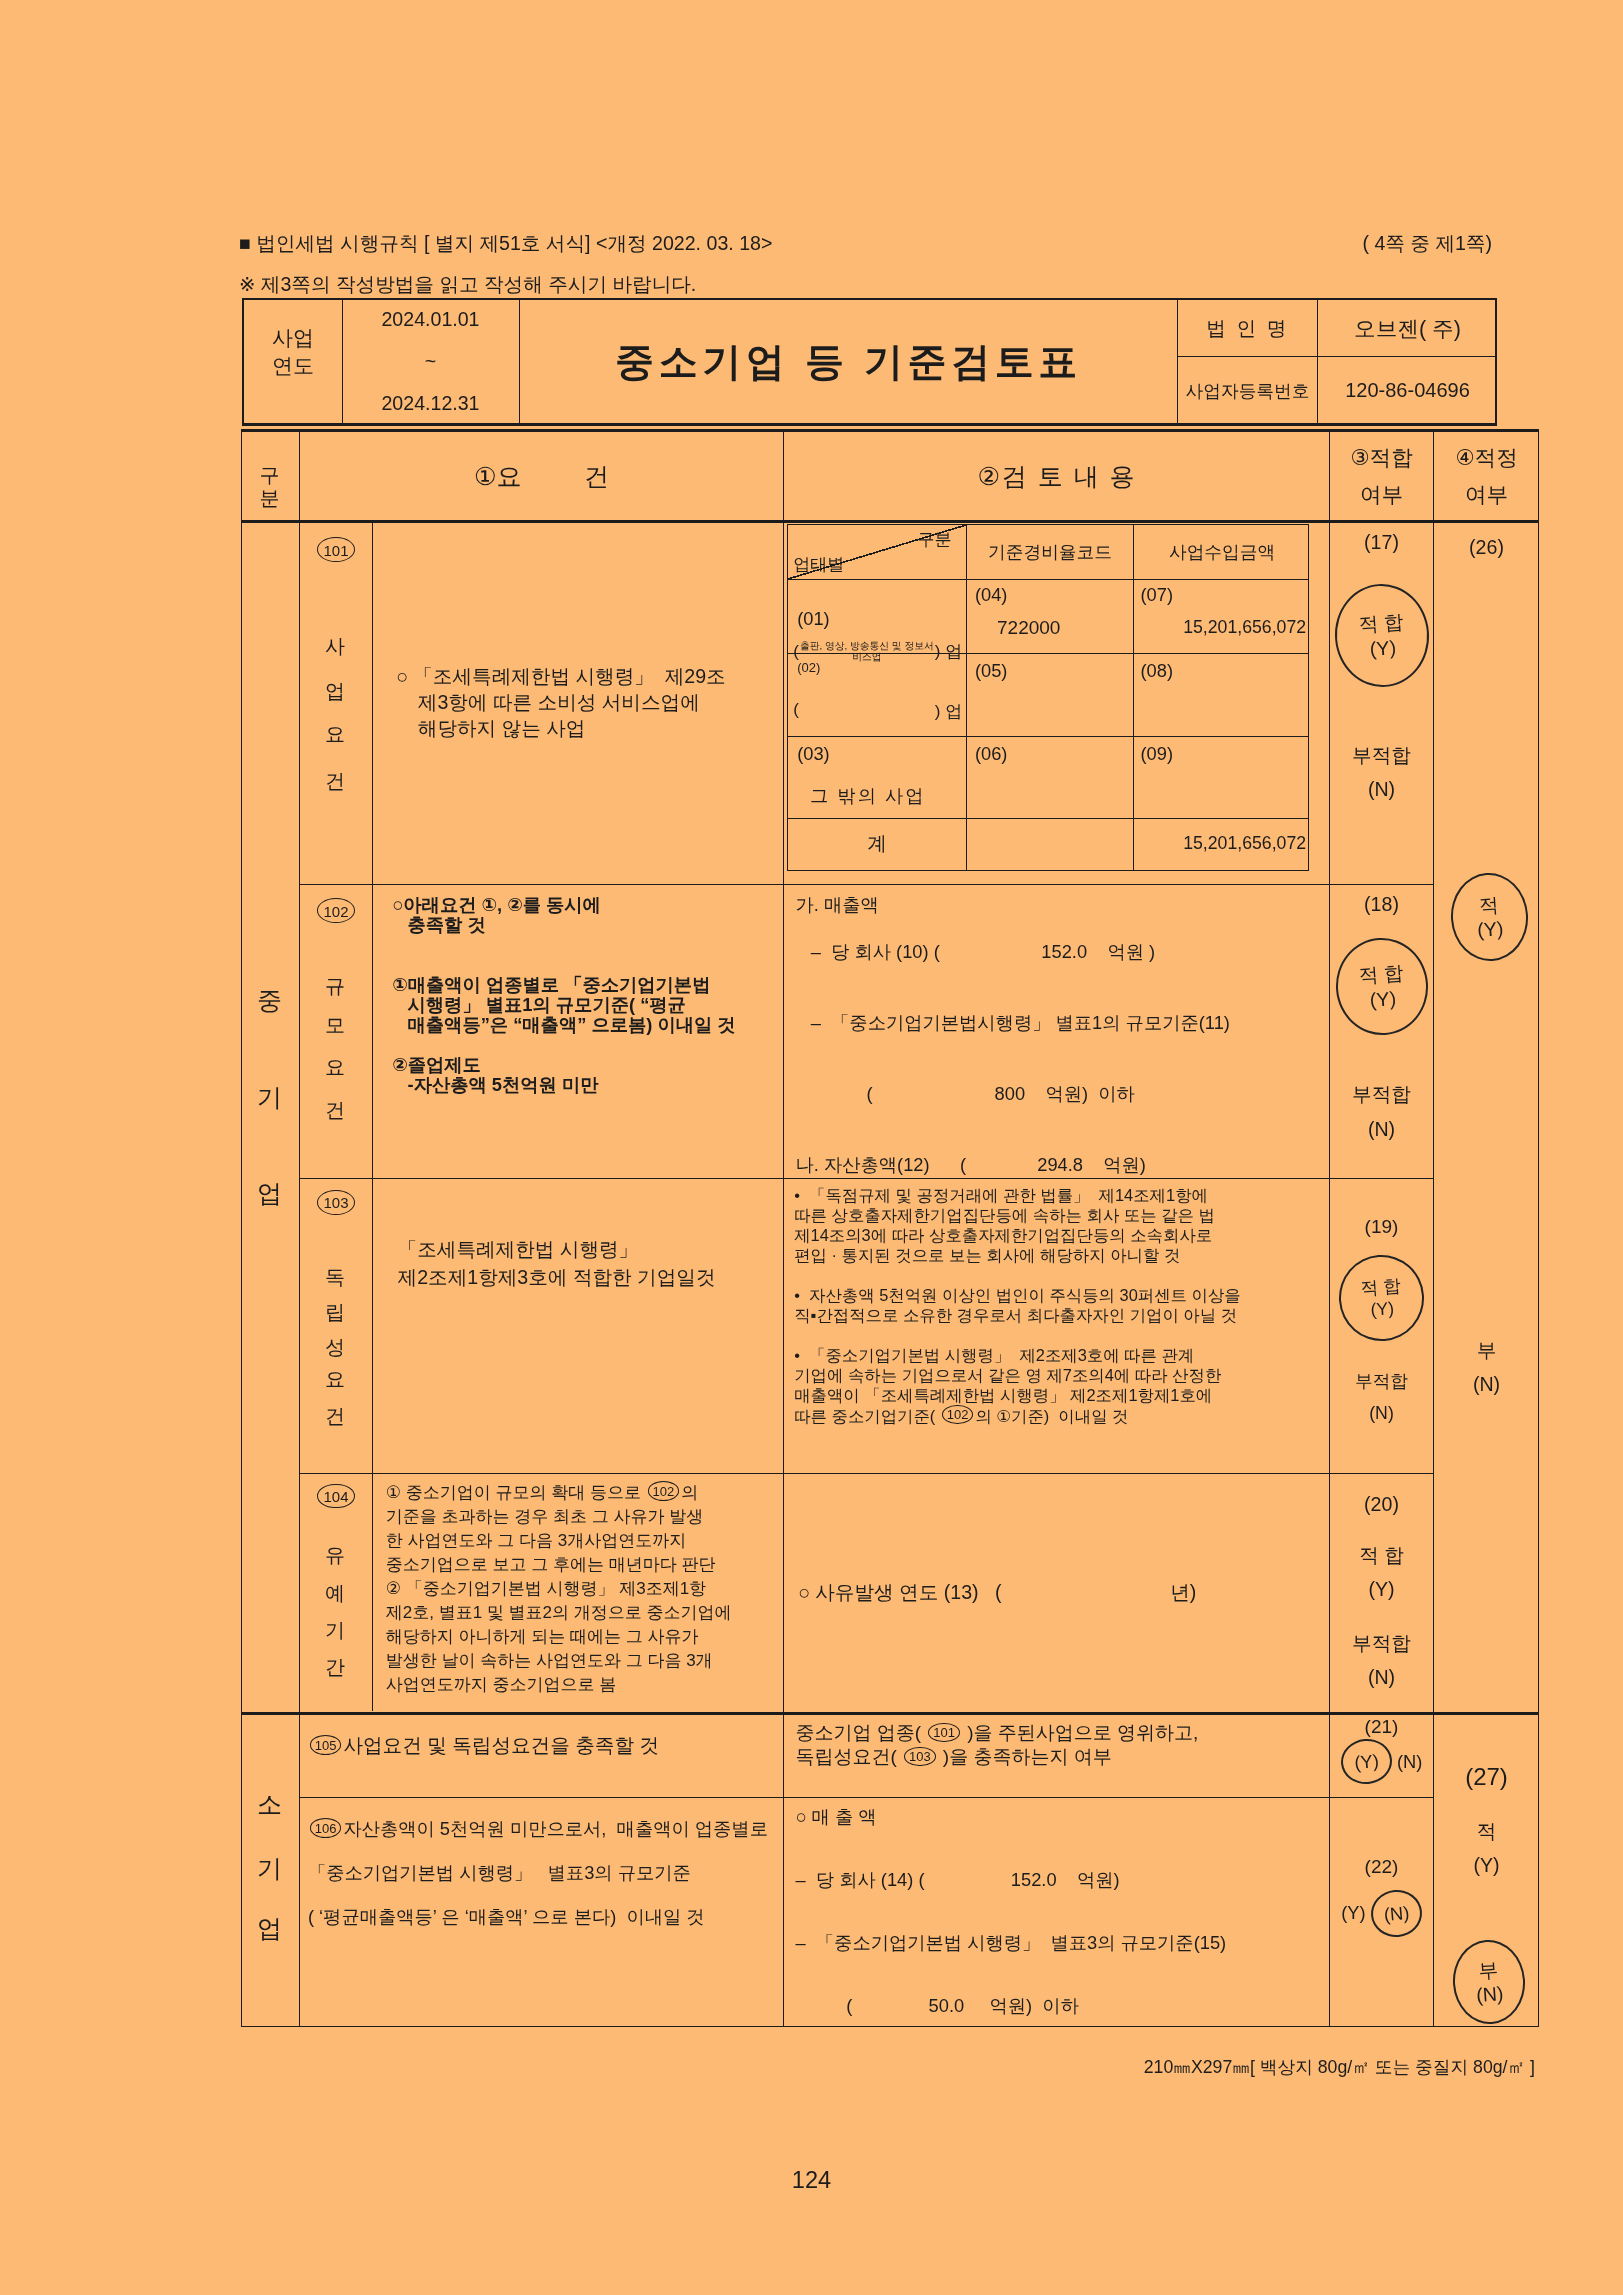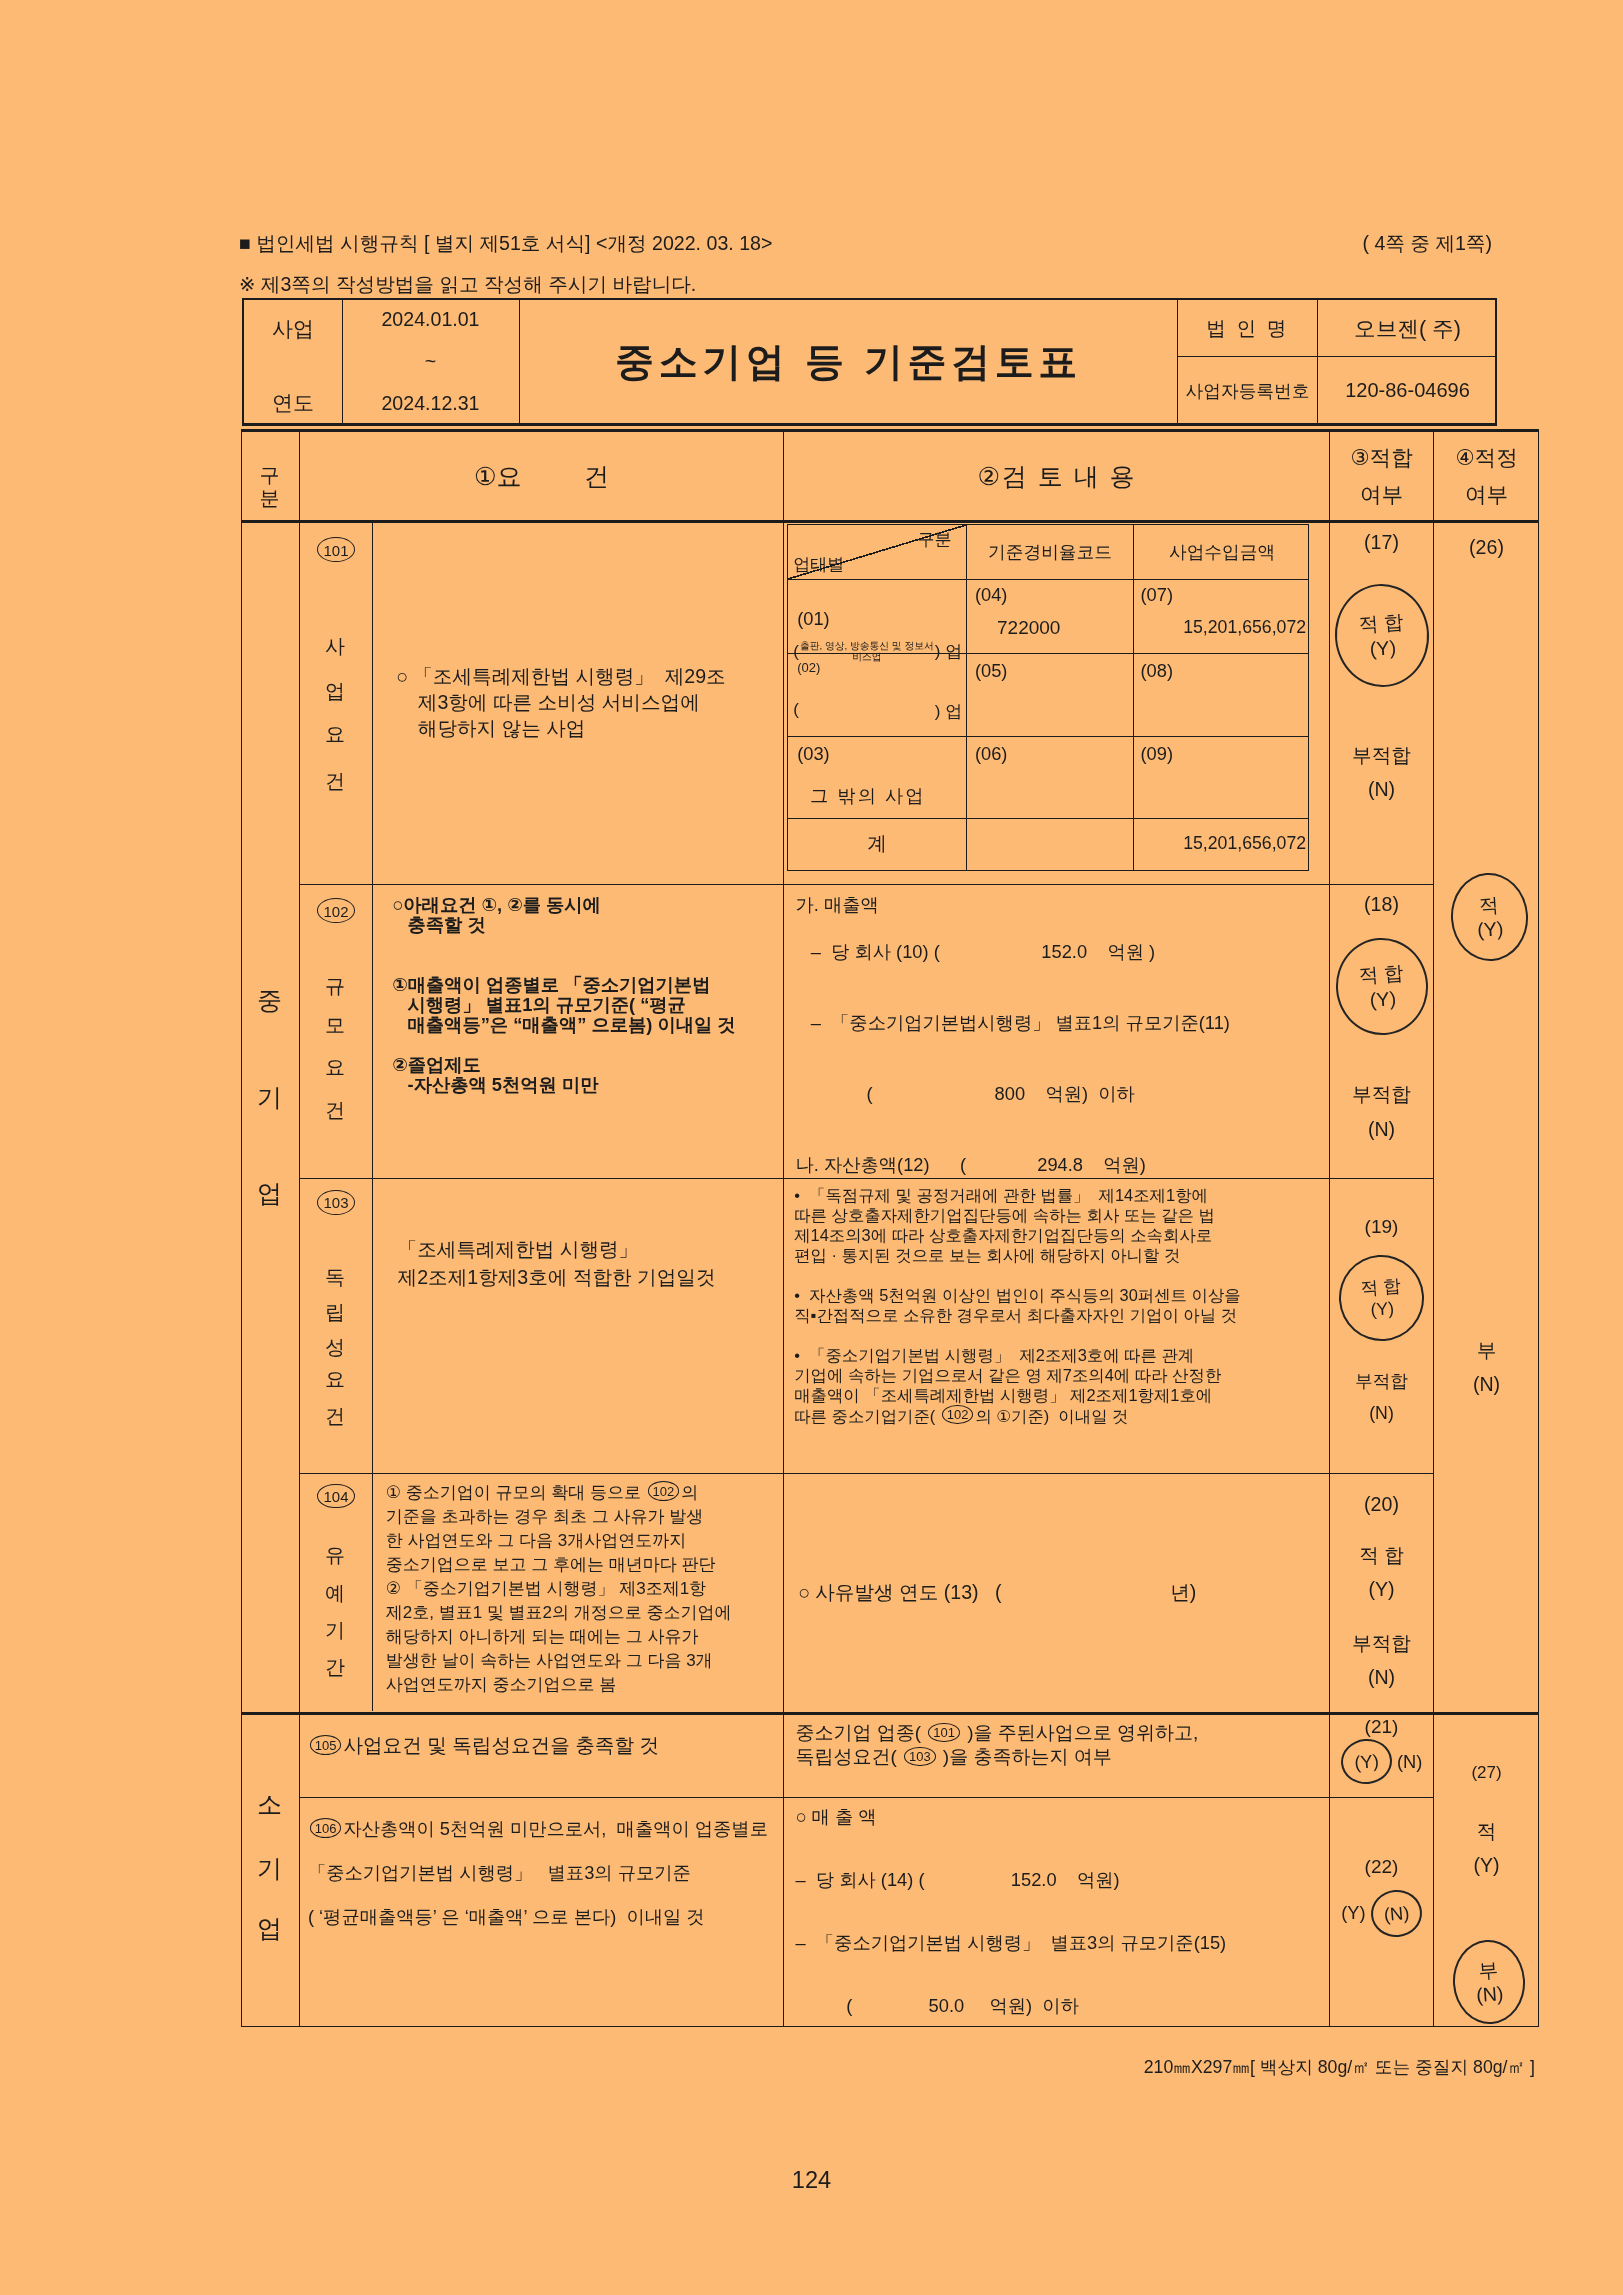--- a/index.html
+++ b/index.html
@@ -38,21 +38,21 @@
   <div class="c hnote" style="right:131px;top:230px;">( 4쪽 중 제1쪽)</div>
   <div class="c hnote" style="left:239px;top:271px;">※ 제3쪽의 작성방법을 읽고 작성해 주시기 바랍니다.</div>
 
   <div class="info">
     <div class="ln" style="left:98px;top:0;width:1.3px;height:100%;"></div>
     <div class="ln" style="left:275px;top:0;width:1.3px;height:100%;"></div>
     <div class="ln" style="left:933px;top:0;width:1.3px;height:100%;"></div>
     <div class="ln" style="left:1073px;top:0;width:1.3px;height:100%;"></div>
     <div class="ln" style="left:933px;top:56px;width:319px;height:1.3px;"></div>
 
-    <div class="c col" style="left:0;top:4px;width:98px;height:100%;justify-content:space-between;padding:10.5px 0;font-size:21px;">
+    <div class="c col" style="left:0;top:13px;width:98px;height:100%;padding:10.5px 0;font-size:21px;">
       <span>사업</span>
       <span>연도</span>
     </div>
     <div class="c col" style="left:99px;top:0;width:175px;height:100%;justify-content:space-between;padding:7.9px 0;font-size:19.6px;">
       <span>2024.01.01</span>
       <span>~</span>
       <span>2024.12.31</span>
     </div>
     <div class="c ctr" style="left:276px;top:0;width:657px;height:100%;font-size:39px;font-weight:bold;letter-spacing:4.6px;">중소기업 등 기준검토표</div>
     <div class="c ctr" style="left:934px;top:0;width:139px;height:56px;font-size:19.6px;letter-spacing:2.6px;">법 인 명</div>
@@ -310,21 +310,21 @@
       <div class="elps" style="width:73px;height:84px;position:absolute;left:15.7px;top:353px;font-size:19.6px;">
         <span>적</span>
         <span>(Y)</span>
       </div>
       <div class="stack c" style="left:0;top:817px;width:100%;font-size:19.6px;">
         <span>부</span>
         <span>(N)</span>
       </div>
     </div>
     <div class="c" style="left:1193px;top:1280px;width:103px;height:314px;">
-      <span class="c" style="left:0;top:51px;width:100%;text-align:center;font-size:17px;">(27)</span>
+      <span class="c" style="left:0;top:51px;width:100%;text-align:center;font-size:24px;">(27)</span>
       <div class="stack c" style="left:0;top:106px;width:100%;font-size:19.6px;">
         <span>적</span>
         <span>(Y)</span>
       </div>
       <div class="elps" style="width:68px;height:80px;position:absolute;left:18.3px;top:228px;font-size:19.6px;">
         <span>부</span>
         <span>(N)</span>
       </div>
     </div>
   </div>

